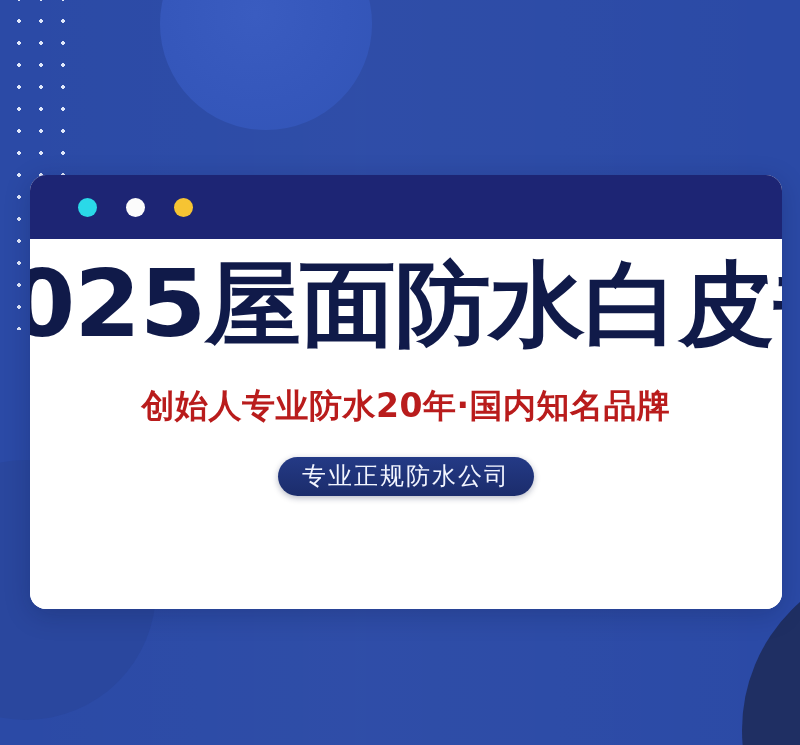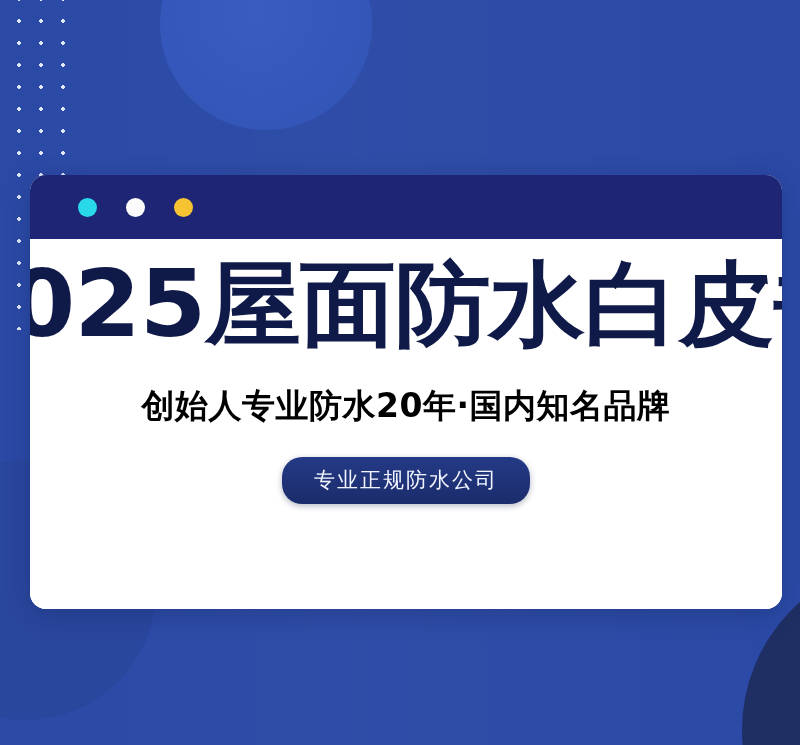--- a/index.html
+++ b/index.html
@@ -137,34 +137,34 @@
     white-space: nowrap;
     margin: 0;
     transform: scaleX(1.04);
   }
 
   .subhead {
     margin-top: 30px;
     font-family: "DejaVu Sans", "Liberation Sans", sans-serif;
     font-size: 33px;
     font-weight: 700;
-    color: #000000;
+    color: #b91c1c;
     letter-spacing: 0.5px;
     white-space: nowrap;
   }
 
   .pill {
     margin-top: 28px;
     min-width: 248px;
-    height: 47px;
+    height: 39px;
     border-radius: 20px;
     background: linear-gradient(180deg, #243a86 0%, #1b2c6b 100%);
     color: #f2f5ff;
     font-family: "DejaVu Sans", "Liberation Sans", sans-serif;
-    font-size: 21px;
+    font-size: 24px;
     font-weight: 400;
     letter-spacing: 2px;
     display: flex;
     align-items: center;
     justify-content: center;
     padding: 12px 24px;
     box-sizing: border-box;
     white-space: nowrap;
     box-shadow: 0 2px 6px rgba(10, 20, 60, 0.3);
   }

